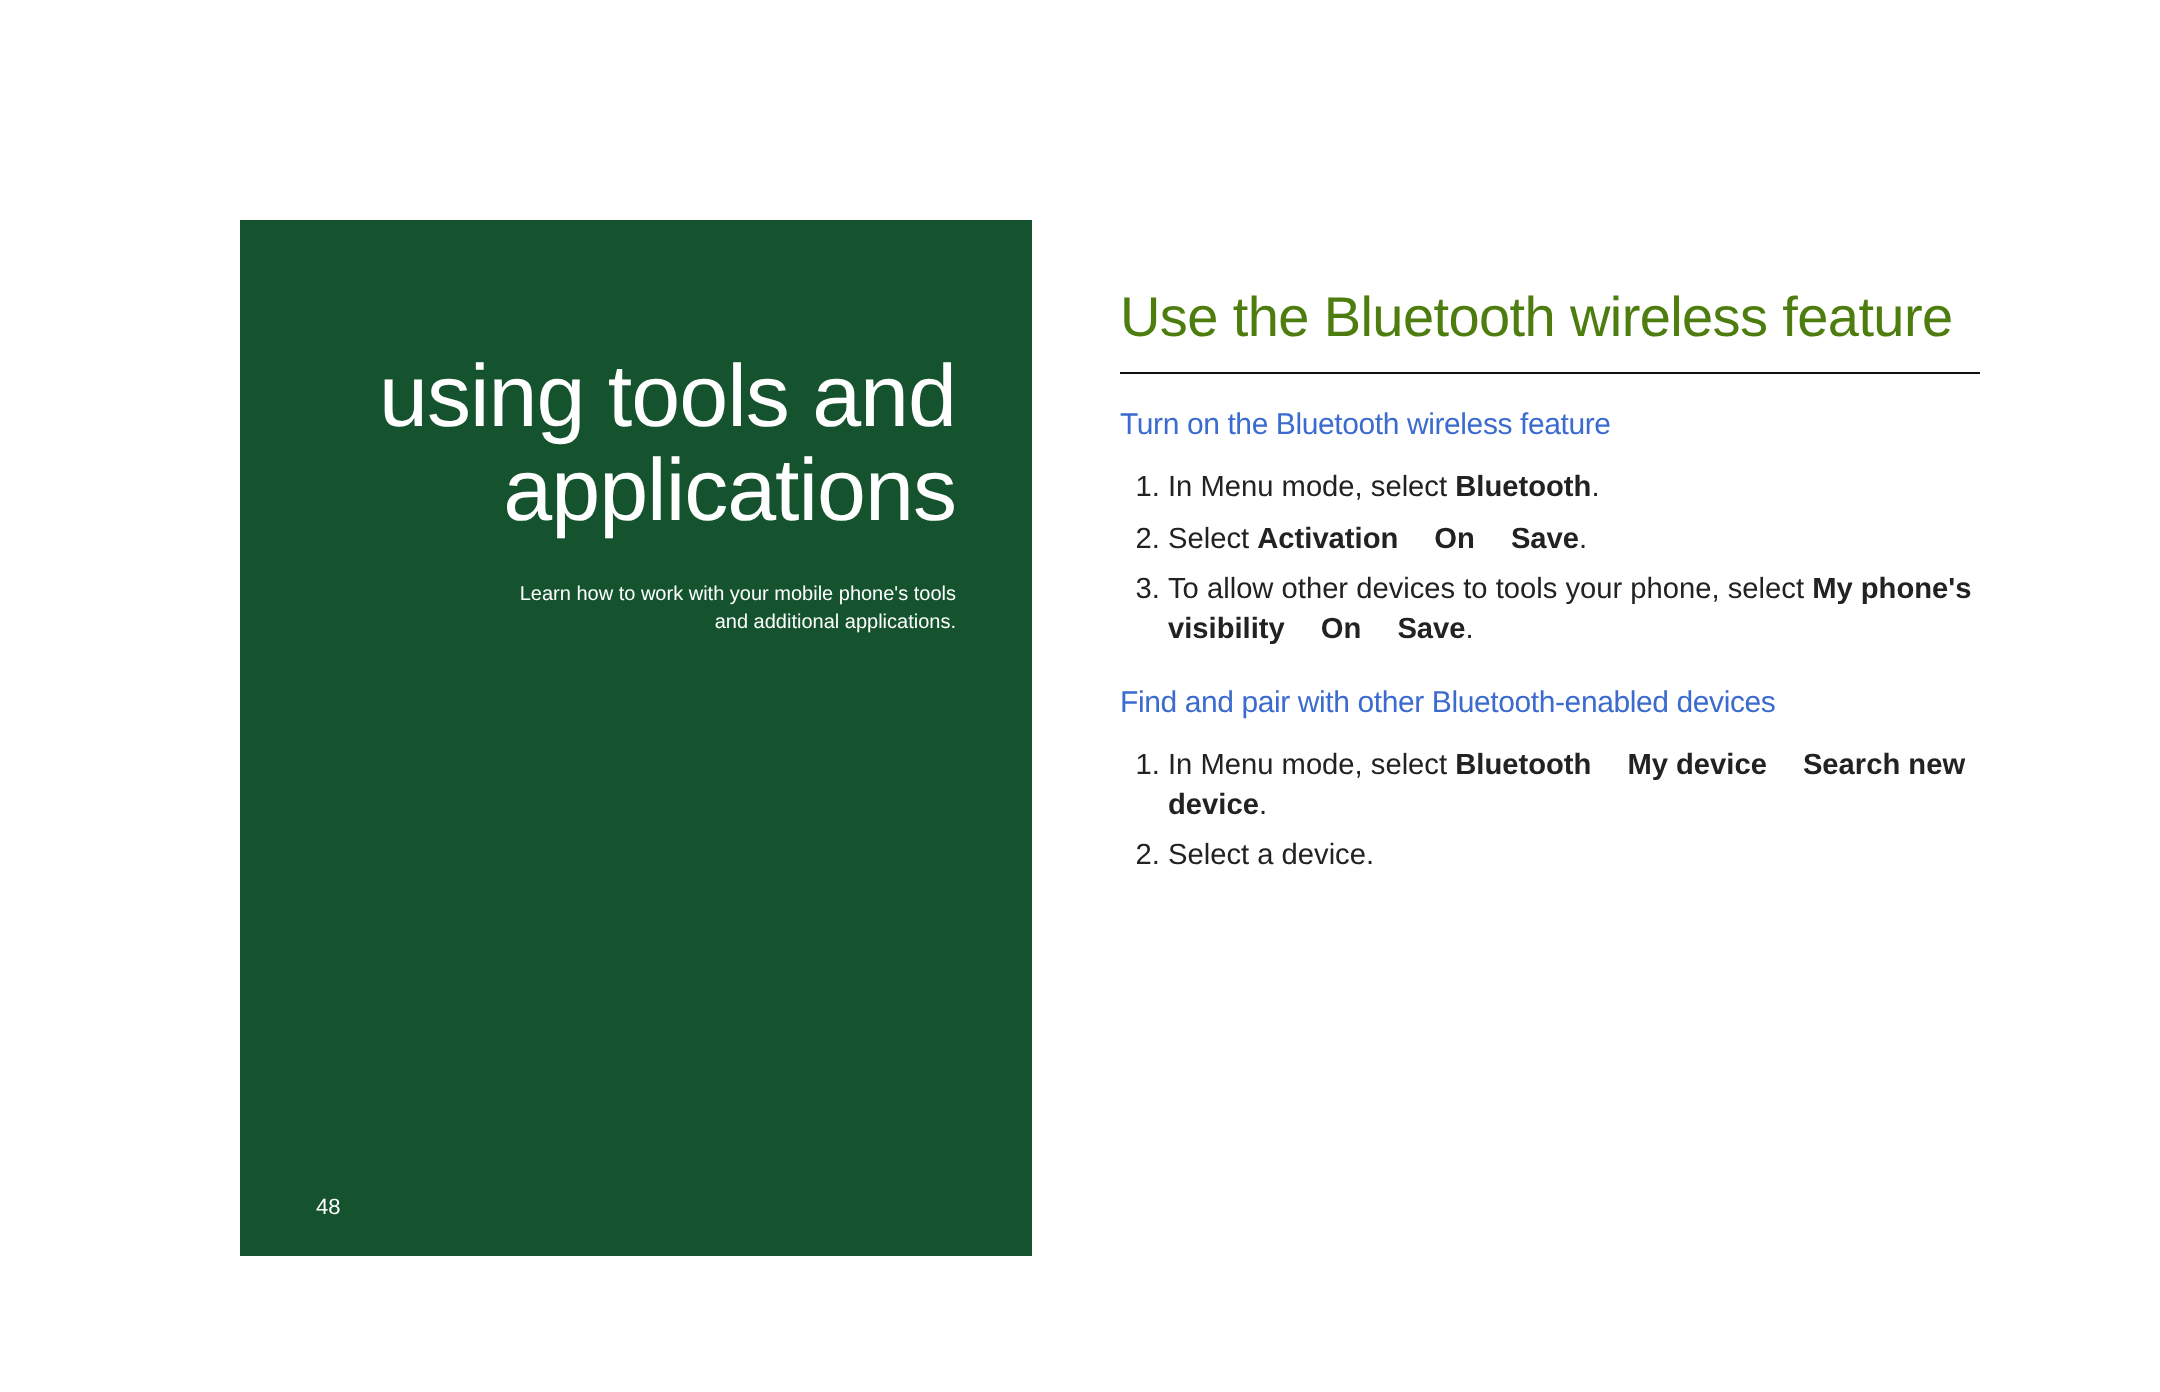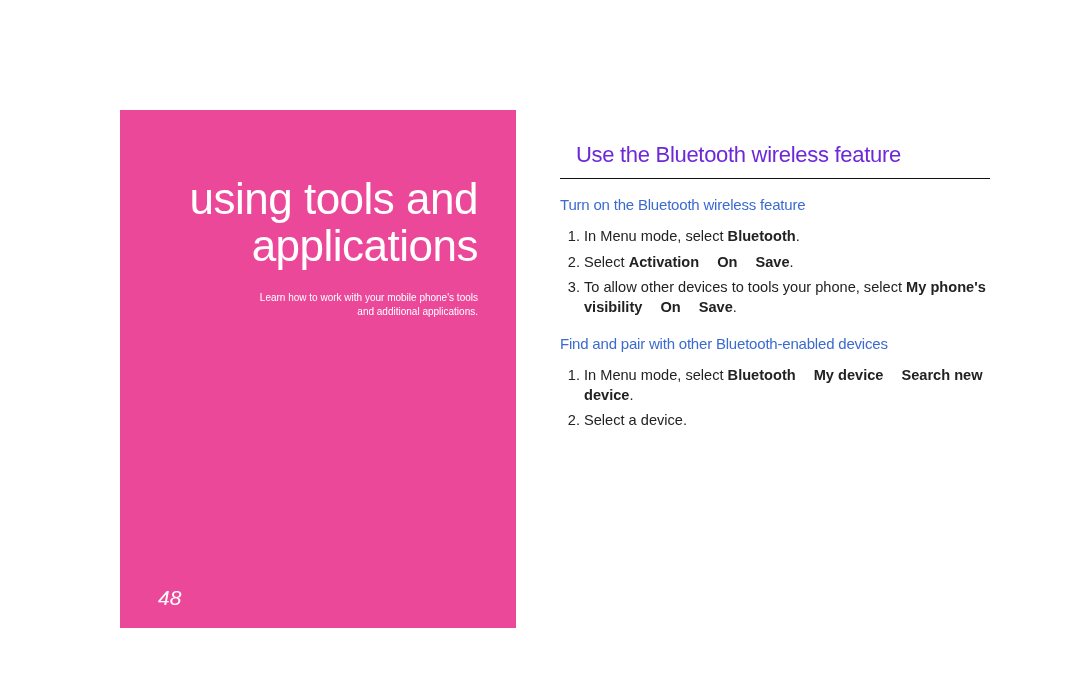--- a/index.html
+++ b/index.html
@@ -16,21 +16,21 @@
     width: 1080px;
     height: 696px;
     box-sizing: border-box;
     padding: 110px 90px 70px 120px;
     display: flex;
     gap: 44px;
   }
   .left-panel {
     width: 396px;
     height: 518px;
-    background: #ec4899;
+    background: #14532d;
     color: #ffffff;
     box-sizing: border-box;
     padding: 60px 38px 18px 38px;
     display: flex;
     flex-direction: column;
     text-align: right;
   }
   .left-title {
     font-size: 44px;
     line-height: 1.06;
@@ -41,39 +41,38 @@
   .left-sub {
     margin-top: 22px;
     font-size: 10px;
     line-height: 1.38;
     font-weight: 300;
     color: #ffffff;
   }
   .page-num {
     margin-top: auto;
     align-self: flex-start;
-    font-size: 21px;
+    font-size: 11px;
     font-weight: 400;
     color: #ffffff;
-    font-style: italic;
   }
   .right-col {
     flex: 1;
     padding-top: 30px;
     color: #222;
     font-size: 14.6px;
     line-height: 1.35;
     font-weight: 300;
   }
   .right-col h2 {
-    font-size: 22px;
+    font-size: 28px;
     font-weight: 400;
     letter-spacing: -0.3px;
-    margin: 0 0 8px 16px;
-    color: #6d28d9;
+    margin: 0 0 8px 0;
+    color: #4d7c0f;
   }
   .right-col .h2-rule {
     height: 1px;
     background: #111;
     margin: 0 0 8px 0;
   }
   .right-col p {
     margin: 0 0 14px 0;
   }
   .right-col h3 {

